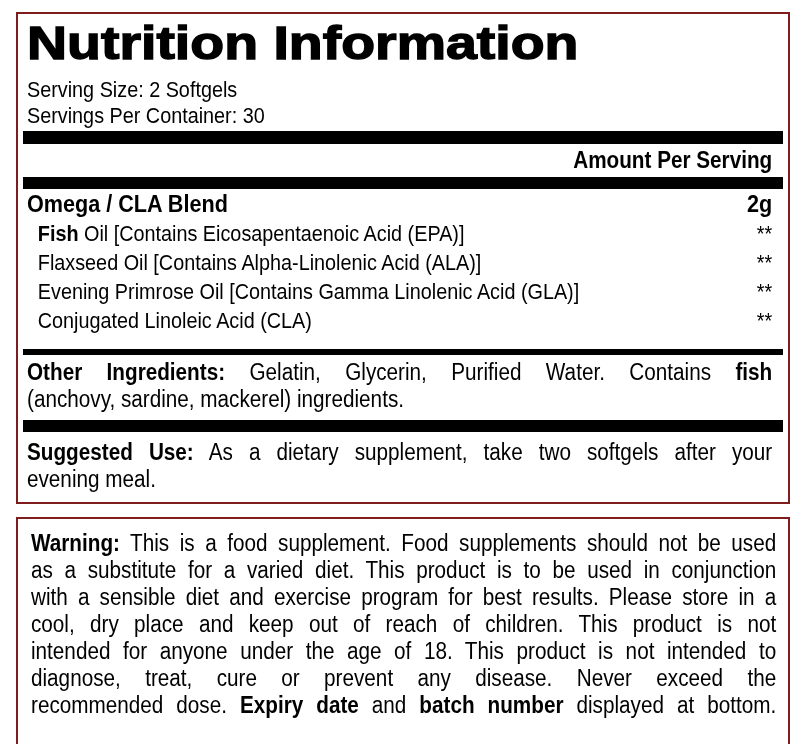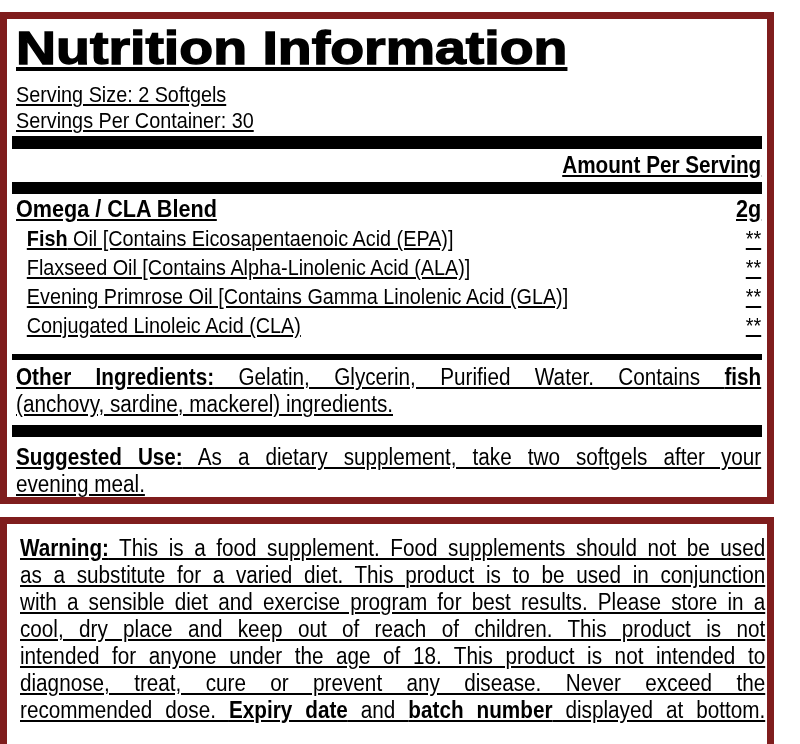--- a/index.html
+++ b/index.html
@@ -1,19 +1,19 @@
 <!DOCTYPE html>
 <html><head>
 <meta charset="utf-8">
 <style>
   html,body { margin:0; padding:0; background:#ffffff; }
   body { width:800px; height:744px; font-family:"Liberation Sans","DejaVu Sans",sans-serif; color:#000; }
   .page { position:relative; width:800px; height:744px; background:#fff; overflow:hidden; }
 
-  .panel { box-sizing:border-box; margin-left:0; width:774px; border:7px solid #7f1d1d; background:#fff;text-decoration:underline; }
+  .panel { box-sizing:border-box; margin-left:16px; width:774px; border:2px solid #7f1d1d; background:#fff; }
   .main-panel { margin-top:12px; height:492px; padding:0 5px; }
   .warn-panel { margin-top:13px; height:256px; padding:7px 9px 0 9px; }
 
   
   .cond { transform:scaleX(0.9); transform-origin:0 0; width:828px; margin-left:4px; }
   .wide { transform:scaleX(1.18); transform-origin:0 0; width:560px; margin-left:4px; }
 
   .title { font-size:47px; line-height:52px; font-weight:bold; -webkit-text-stroke:1.4px #000; letter-spacing:0; margin-top:3px; margin-bottom:8px; white-space:nowrap; }
   .meta { font-size:22px; line-height:26px; }
 

